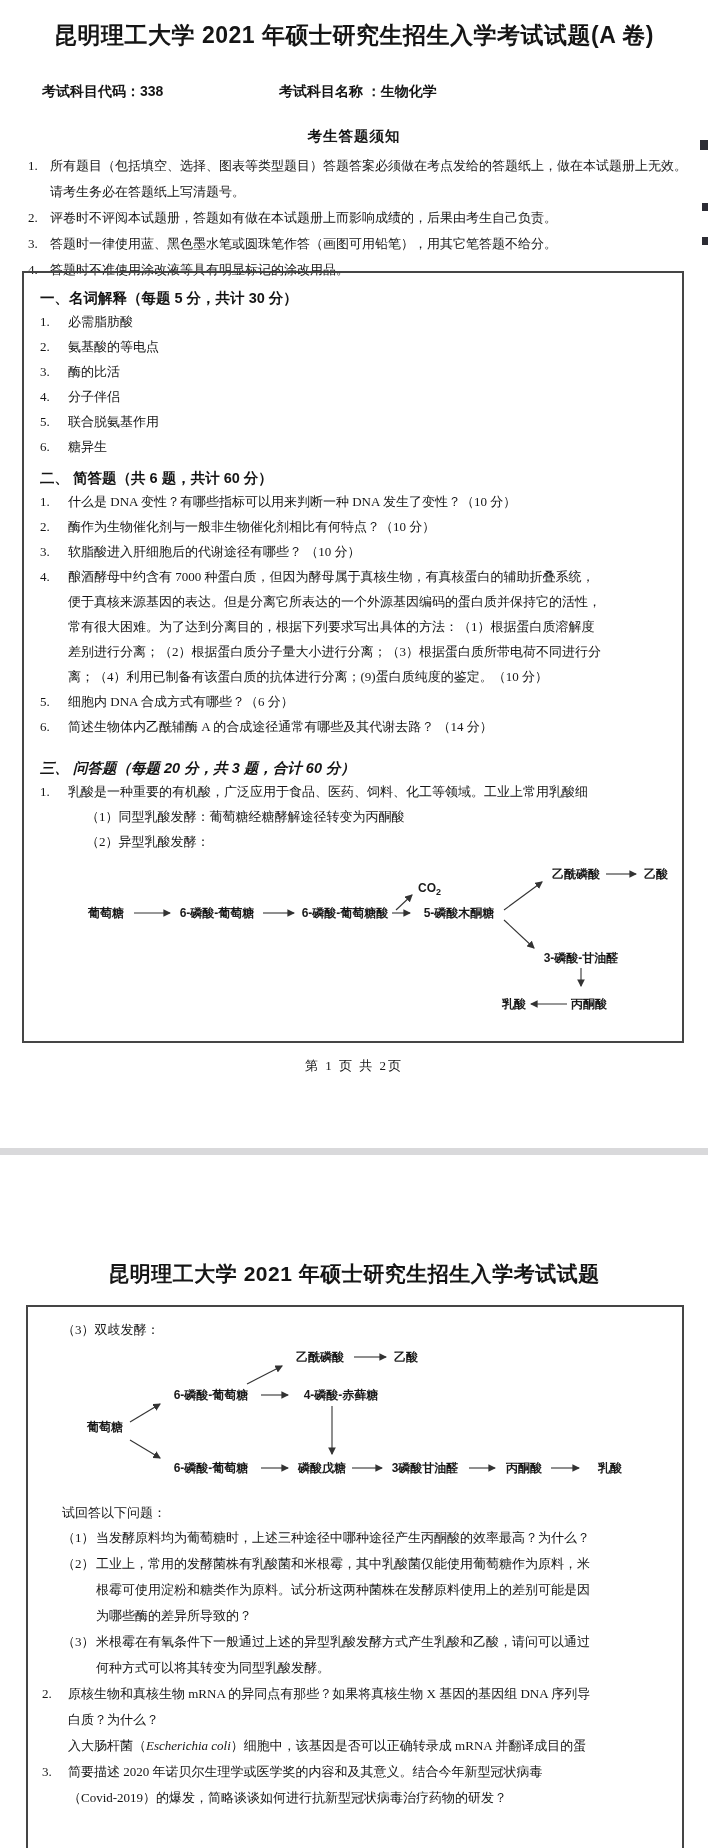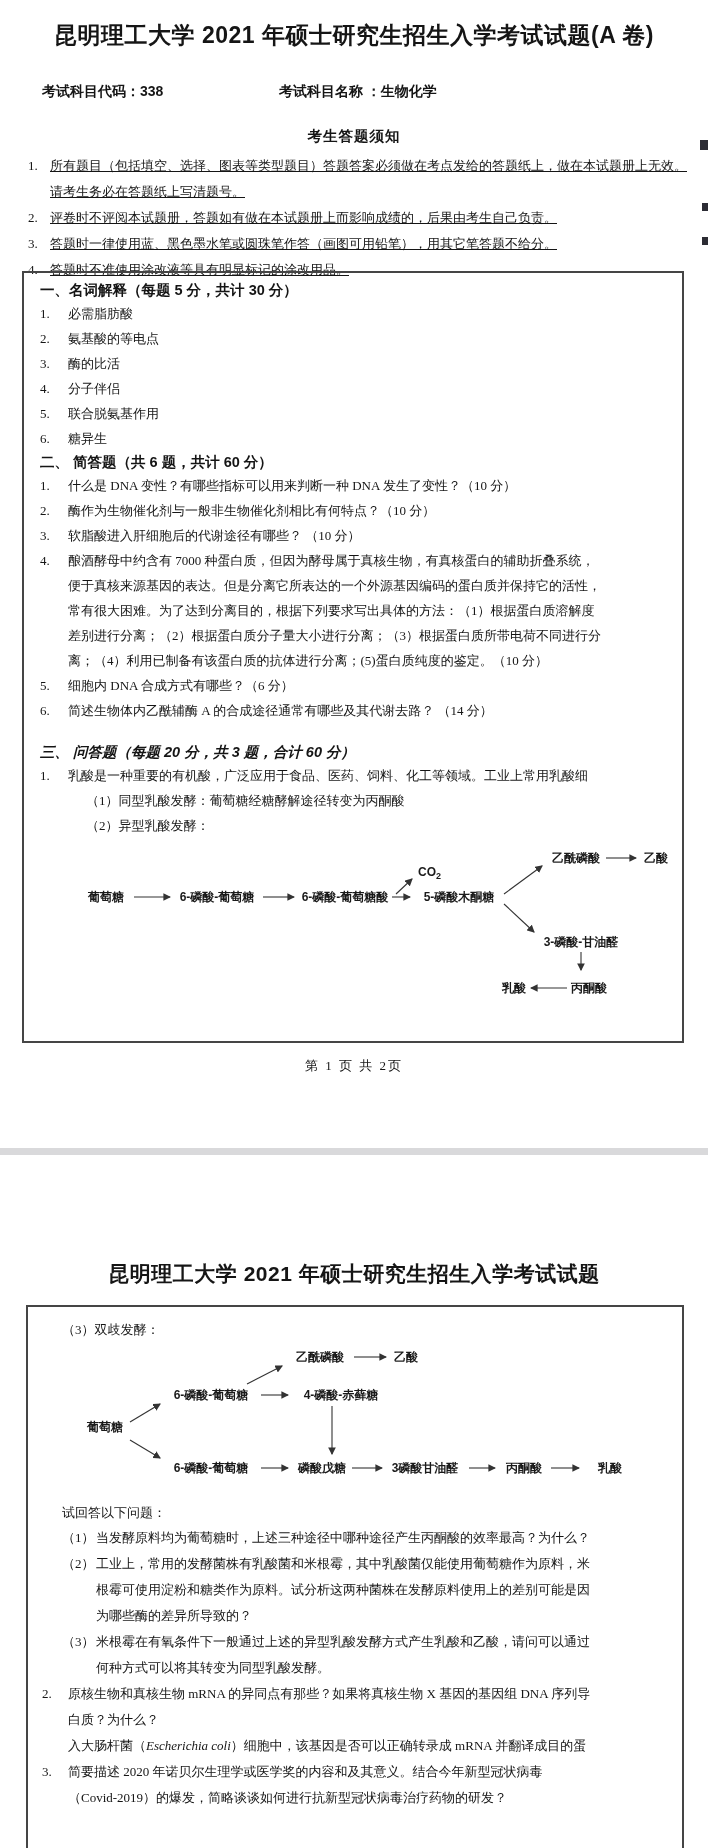--- a/index.html
+++ b/index.html
@@ -8,26 +8,26 @@
   .abs{position:absolute;}
   .hei{font-family:"Liberation Sans","DejaVu Sans",sans-serif;font-weight:bold;}
   
   #p1-title{top:20px;left:0;right:0;text-align:center;font-size:23px;letter-spacing:.5px;}
   #p1-meta{top:83px;left:42px;right:20px;font-size:14px;}
   #p1-meta .code{display:inline-block;width:233px;}
   #notice-title{top:127px;left:0;right:0;text-align:center;font-size:14.5px;letter-spacing:1px;}
   #notices{top:153px;left:28px;width:660px;font-size:13px;}
   .note{display:flex;line-height:26px;}
   .note-num{flex:0 0 22px;}
-  .note-body{flex:1;text-decoration:underline;}
+  .note-body{flex:1;}
   #box1{top:271px;left:22px;width:662px;height:772px;border:2px solid #454545;
         box-sizing:border-box;padding:6px 12px 0 16px;overflow:hidden;}
   #box2{top:1305px;left:26px;width:658px;height:560px;border:2px solid #454545;
         box-sizing:border-box;padding:10px 16px 0 14px;overflow:hidden;}
-  .sec-h{font-size:14.5px;line-height:22px;}
+  .sec-h{font-size:14.5px;line-height:22px;margin-top:8px;}
   .mt14{} .mt18{margin-top:18px;font-style:italic;} .mt6{margin-top:6px;} .mt8{margin-top:8px;}
   .itm{display:flex;font-size:13px;line-height:25px;}
   .itm-num{flex:0 0 28px;}
   .itm-body{flex:1;}
   .sub{margin-left:18px;}
   .dwrap{position:relative;}
   #p1-footer{top:1057px;left:0;right:0;text-align:center;font-size:13px;letter-spacing:2px;}
   #band{top:1148px;left:0;width:708px;height:7px;background:#d9d9db;}
   #p2-title{top:1260px;left:0;right:0;text-align:center;font-size:21px;letter-spacing:.5px;}
   .lbl2{font-size:13px;line-height:25px;margin-left:20px;}
@@ -119,21 +119,21 @@
       <span class="itm-num">3.</span>
       <span class="itm-body">软脂酸进入肝细胞后的代谢途径有哪些？ （10 分）</span>
     </div>
     <div class="itm">
       <span class="itm-num">4.</span>
       <span class="itm-body">
         <span style="display:block">酿酒酵母中约含有 7000 种蛋白质，但因为酵母属于真核生物，有真核蛋白的辅助折叠系统，</span>
         <span style="display:block">便于真核来源基因的表达。但是分离它所表达的一个外源基因编码的蛋白质并保持它的活性，</span>
         <span style="display:block">常有很大困难。为了达到分离目的，根据下列要求写出具体的方法：（1）根据蛋白质溶解度</span>
         <span style="display:block">差别进行分离；（2）根据蛋白质分子量大小进行分离；（3）根据蛋白质所带电荷不同进行分</span>
-        <span style="display:block">离；（4）利用已制备有该蛋白质的抗体进行分离；(5)蛋白质纯度的鉴定。（10 分）</span>
+        <span style="display:block">离；（4）利用已制备有该蛋白质的抗体进行分离；(9)蛋白质纯度的鉴定。（10 分）</span>
       </span>
     </div>
     <div class="itm">
       <span class="itm-num">5.</span>
       <span class="itm-body">细胞内 DNA 合成方式有哪些？（6 分）</span>
     </div>
     <div class="itm">
       <span class="itm-num">6.</span>
       <span class="itm-body">简述生物体内乙酰辅酶 A 的合成途径通常有哪些及其代谢去路？ （14 分）</span>
     </div>

